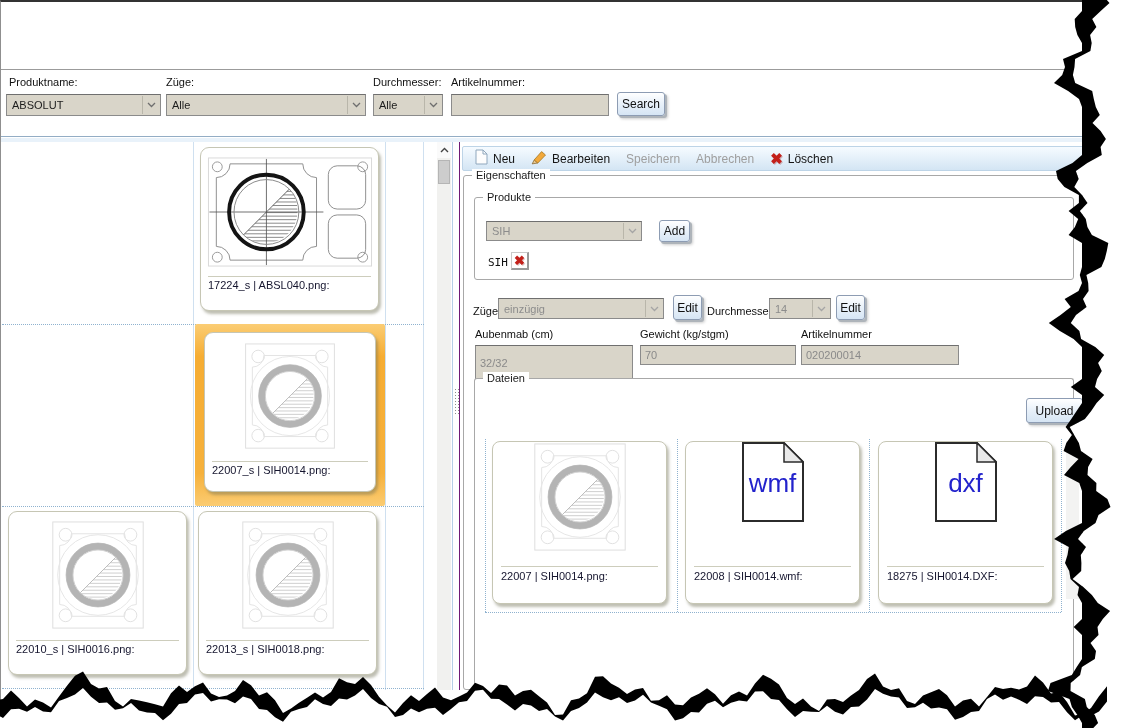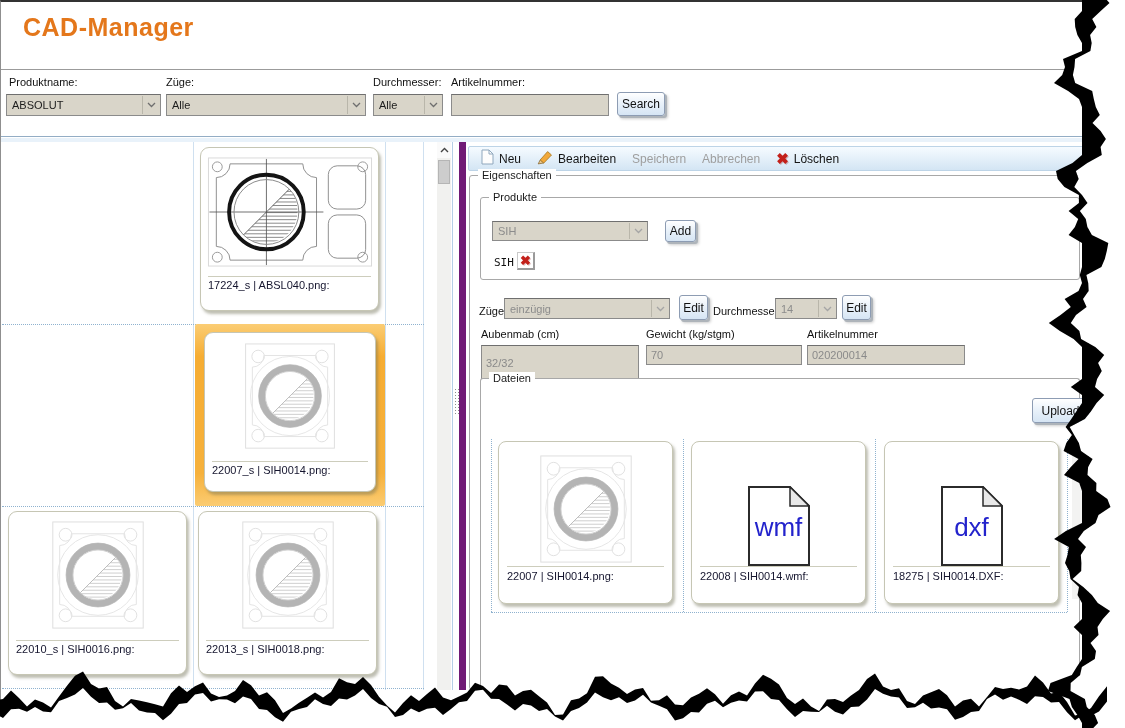--- a/index.html
+++ b/index.html
@@ -42,39 +42,39 @@
   
   .sbar{position:absolute;left:436px;top:140px;width:14px;height:548px;background:#f1f1ef;}
   .sbar .arr{position:absolute;left:0;top:0;width:14px;height:16px;background:#fafafa;display:flex;
              align-items:center;justify-content:center;color:#444;}
   .sbar .thumb{position:absolute;left:1px;top:18px;width:12px;height:24px;background:#cdcdcd;border:1px solid #b5b5b5;box-sizing:border-box;}
   
   .splitter{position:absolute;left:451px;top:140px;width:7px;height:548px;border-left:1px solid #b5cfe6;box-sizing:border-box;}
   .grip{position:absolute;left:1px;top:246px;width:6px;height:28px;
         background-image:radial-gradient(circle,#8c8c8c 0.8px,transparent 1px);background-size:3px 3px;}
   
-  .right-panel{position:absolute;left:458px;top:140px;width:627px;height:548px;background:#fff;border-left:7px solid #701a75;box-sizing:border-box;}
+  .right-panel{position:absolute;left:458px;top:140px;width:627px;height:548px;background:#fff;border-left:1px solid #701a75;box-sizing:border-box;}
   .toolbar{position:absolute;left:2px;top:4px;width:623px;height:25px;box-sizing:border-box;
            background:linear-gradient(#f6fbff,#d3e5f4);border:1px solid #bdd4e7;border-radius:2px;
            display:flex;align-items:center;padding-left:4px;}
   .tb-btn{display:flex;align-items:center;gap:5px;font-size:12px;height:23px;padding:0 8px;color:#151515;}
   .tb-btn.disabled{color:#9e9e9e;}
   .xglyph{color:#c3201a;font-weight:bold;font-size:15px;line-height:1;text-shadow:1px 1px 0 rgba(130,0,0,.25);}
   .fset{position:absolute;border:1px solid #a8a8a8;border-radius:3px;box-sizing:border-box;background:#fff;}
   .legend{position:absolute;top:-7px;left:8px;background:#fff;padding:0 4px;color:#1a1a1a;}
   .flbl{position:absolute;color:#111;}
   .del-btn{position:absolute;width:18px;height:18px;background:#fff;border-top:1px solid #c9c9c9;border-left:1px solid #c9c9c9;
            border-right:2px solid #9a9a9a;border-bottom:2px solid #9a9a9a;display:flex;align-items:center;justify-content:center;box-sizing:border-box;}
   .del-btn .xglyph{font-size:13px;}
   
   .vdot{position:absolute;width:0;border-left:1px dotted #8fb2cf;}
   .hdot2{position:absolute;height:0;border-top:1px dotted #8fb2cf;}
   .file-card{position:absolute;width:175px;height:163px;background:#fff;border:1px solid #c6c6b4;border-radius:8px;
              box-shadow:2px 3px 3px rgba(110,110,85,.45);box-sizing:border-box;}
-  .file-img{height:124px;display:flex;align-items:flex-end;justify-content:center;position:relative;}
+  .file-img{height:124px;display:flex;align-items:flex-start;justify-content:center;position:relative;}
   .file-label{margin:0 8px;border-top:1px solid #cdcdbc;padding-top:3px;color:#15152e;white-space:nowrap;}
   .page-icon{position:relative;width:62px;height:80px;}
   .badge{position:absolute;left:0;top:26px;width:62px;text-align:center;font-size:26px;color:#2323cc;}
   .mini-sbar{position:absolute;left:591px;top:62px;width:13px;height:158px;background:#f3f3f2;}
   .mini-sbar .arr{position:absolute;top:2px;left:0;width:13px;text-align:center;color:#a0a0a0;}
   .torn{position:absolute;left:0;top:0;z-index:50;pointer-events:none;}
 </style>
 </head>
 <body>
 
@@ -123,21 +123,20 @@
     <symbol id="sym-page" viewBox="0 0 62 80">
       <path d="M1,1 H42 L61,20 V79 H1 Z" fill="#ffffff" stroke="#2b2b2b" stroke-width="2"></path>
       <path d="M42,1 V20 H61 Z" fill="#e9e9e9" stroke="#2b2b2b" stroke-width="1.5"></path>
     </symbol>
   </defs>
 </svg>
 
 <div class="page">
   <div class="app">
 
-    <div class="title">CAD-Manager</div>
 
     <div class="filterbar">
       <span class="flabel" style="left:8px">Produktname:</span>
       <div class="combob" style="left:5px;top:24px;width:155px">
         <span>ABSOLUT</span>
         <span class="cb-arrow">
             <svg width="9" height="6" viewBox="0 0 9 6">
               <path d="M1,1 L4.5,4.5 L8,1" fill="none" stroke="currentColor" stroke-width="1.3"></path>
             </svg>
           </span>

